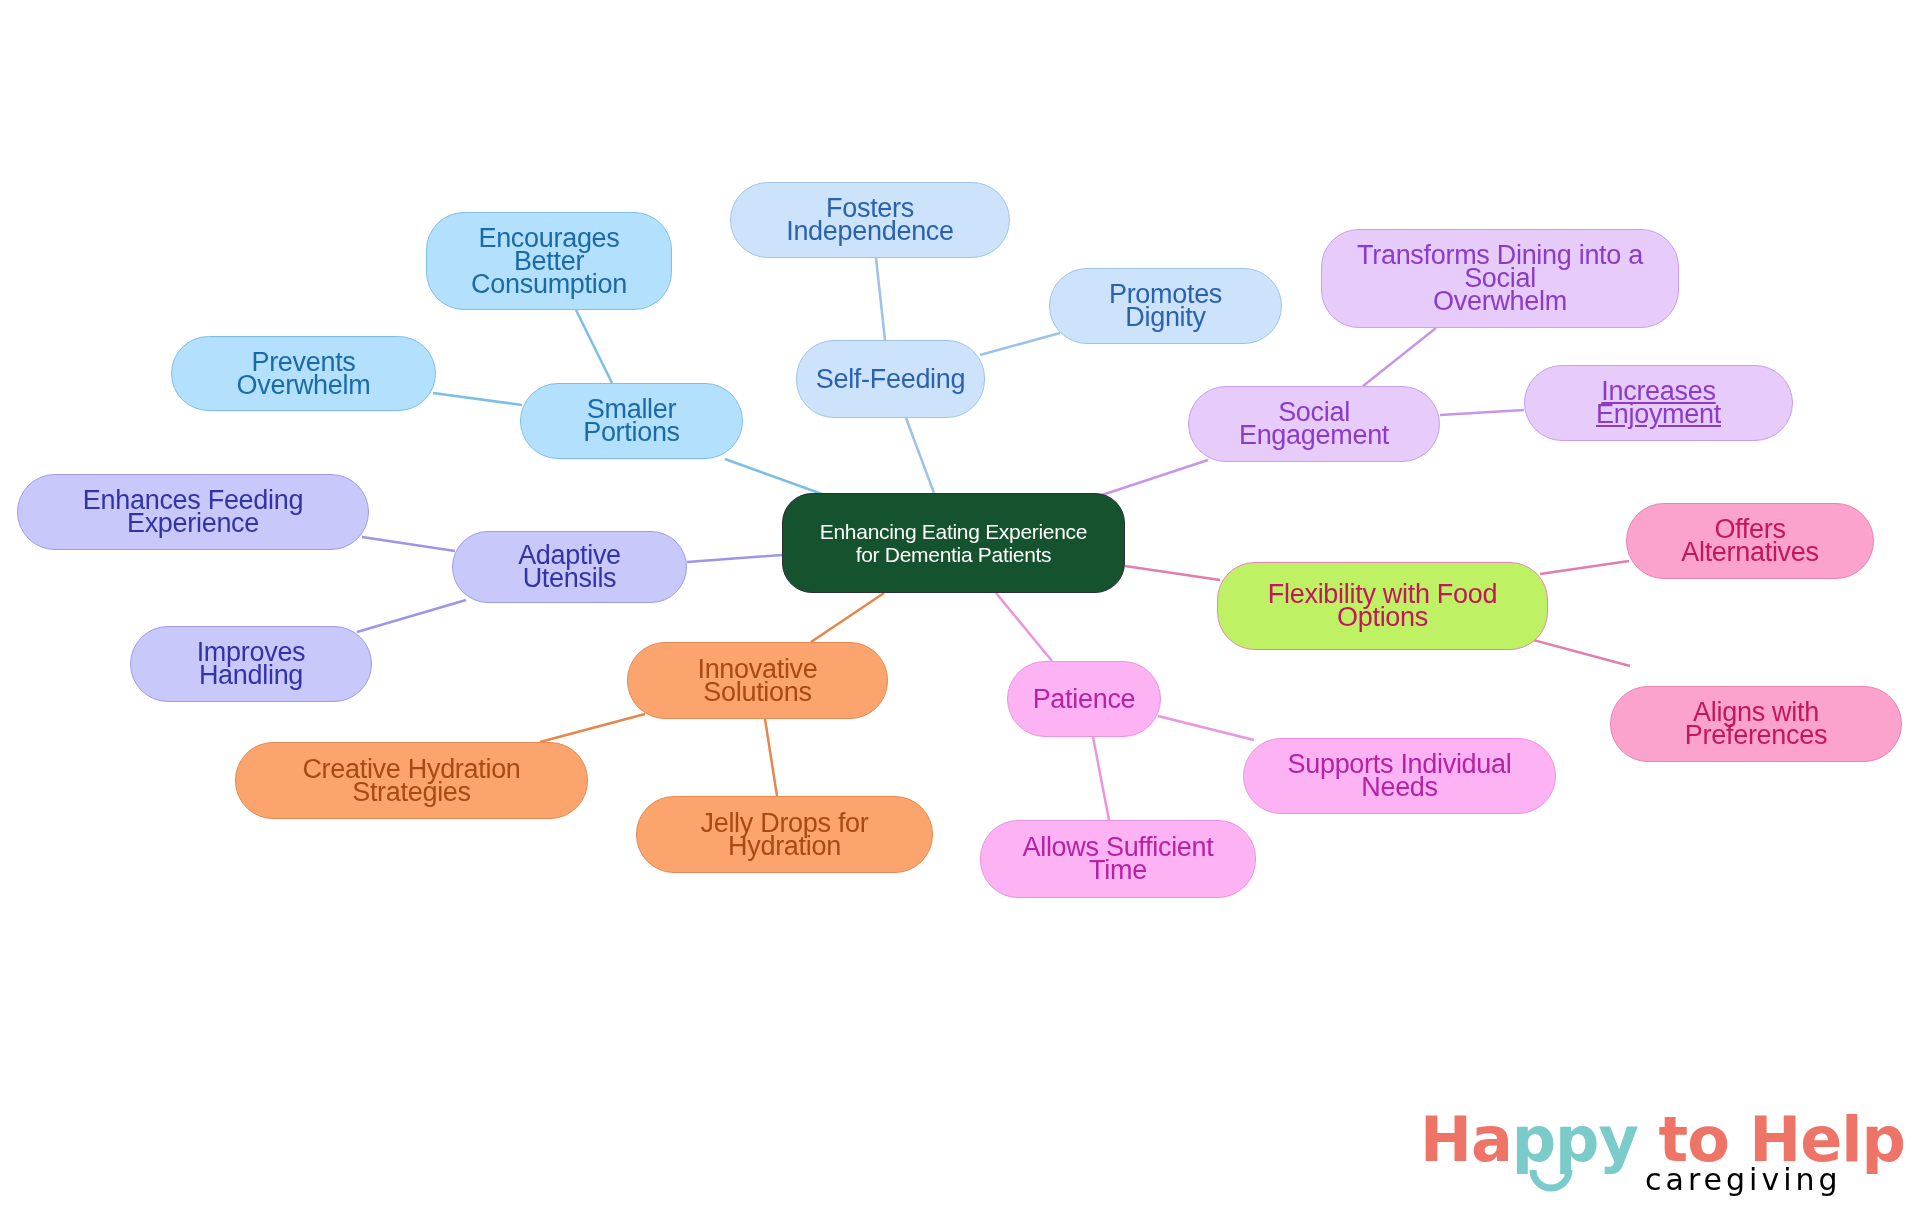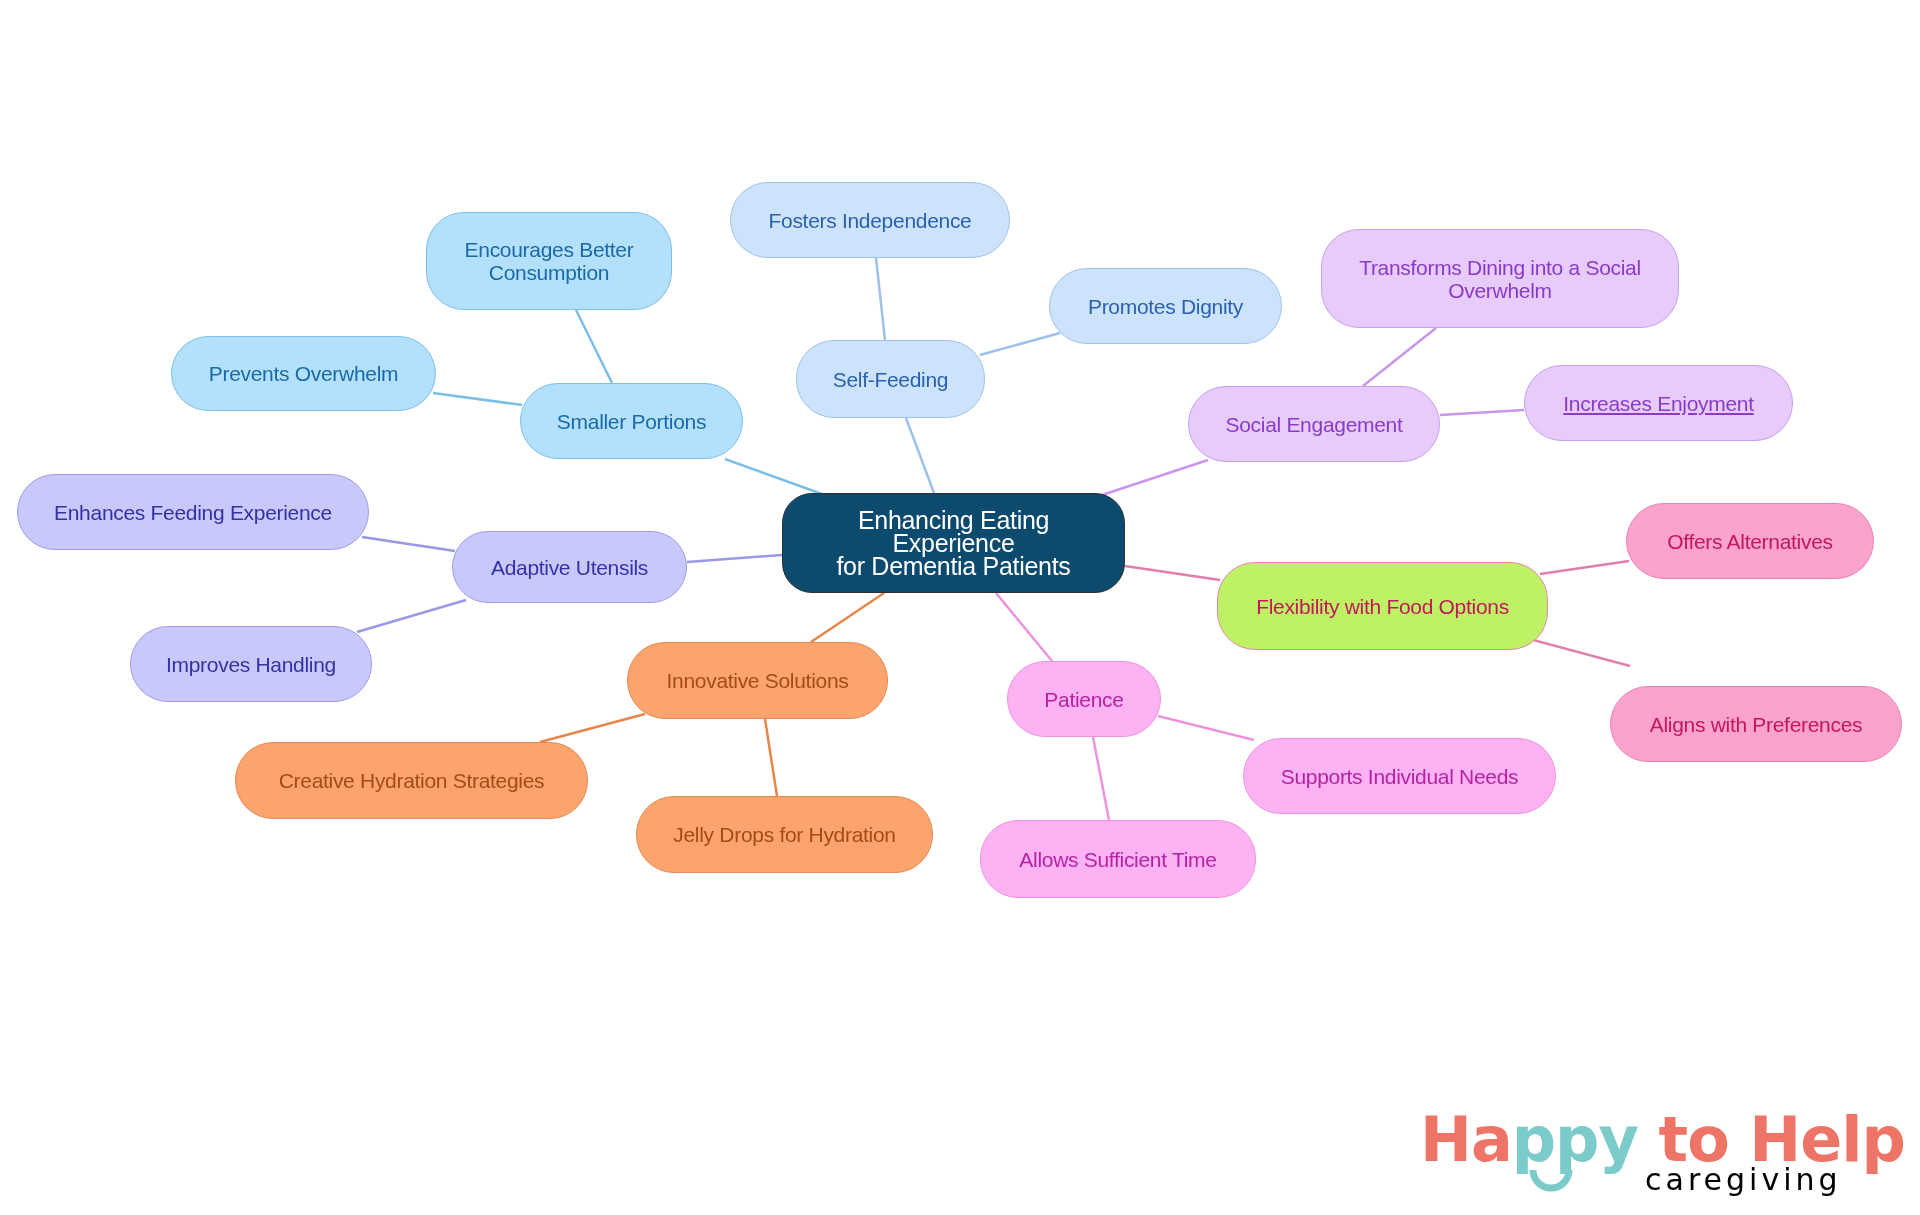--- a/index.html
+++ b/index.html
@@ -1,24 +1,24 @@
 <!DOCTYPE html>
 <html><head>
 <meta charset="utf-8">
 <style>
   html, body { margin:0; padding:0; background:#ffffff; }
   body { width:1920px; height:1215px; position:relative; overflow:hidden; font-family:"Liberation Sans", "DejaVu Sans", sans-serif; }
   #canvas { position:absolute; left:0; top:0; width:1920px; height:1215px; }
   svg.edges { position:absolute; left:0; top:0; width:1920px; height:1215px; }
   .node {
     position:absolute; box-sizing:border-box; display:flex; align-items:center; justify-content:center;
-    text-align:center; border-radius:38px; border:1.5px solid; font-size:21px; line-height:23px;
+    text-align:center; border-radius:38px; border:1.5px solid; font-size:27px; line-height:23px;
     letter-spacing:-0.3px; padding:0 18px; cursor:pointer;
   }
-  .node.root { border-radius:30px; color:#ffffff; background:#0c4a6e; border-color:#2a2f38; font-size:25px;text-align:center; }
+  .node.root { border-radius:30px; color:#ffffff; background:#14532d; border-color:#2a2f38; font-size:21px;text-align:center; }
   .logo { position:absolute; left:1420px; top:1105px; width:470px; height:100px; }
   .logo .main { position:absolute; left:0; top:0; font-family:"DejaVu Sans", sans-serif; font-weight:bold; font-size:62px; letter-spacing:-1px; white-space:nowrap; line-height:70px; }
   .logo .sub { position:absolute; left:225px; top:58px; font-family:"DejaVu Sans", sans-serif; font-size:30px; letter-spacing:4px; line-height:34px; }
   .logo .smile { position:absolute; left:108px; top:62px; }
 </style>
 </head>
 <body>
 
 <div id="canvas">
   <svg class="edges" viewBox="0 0 1920 1215">

